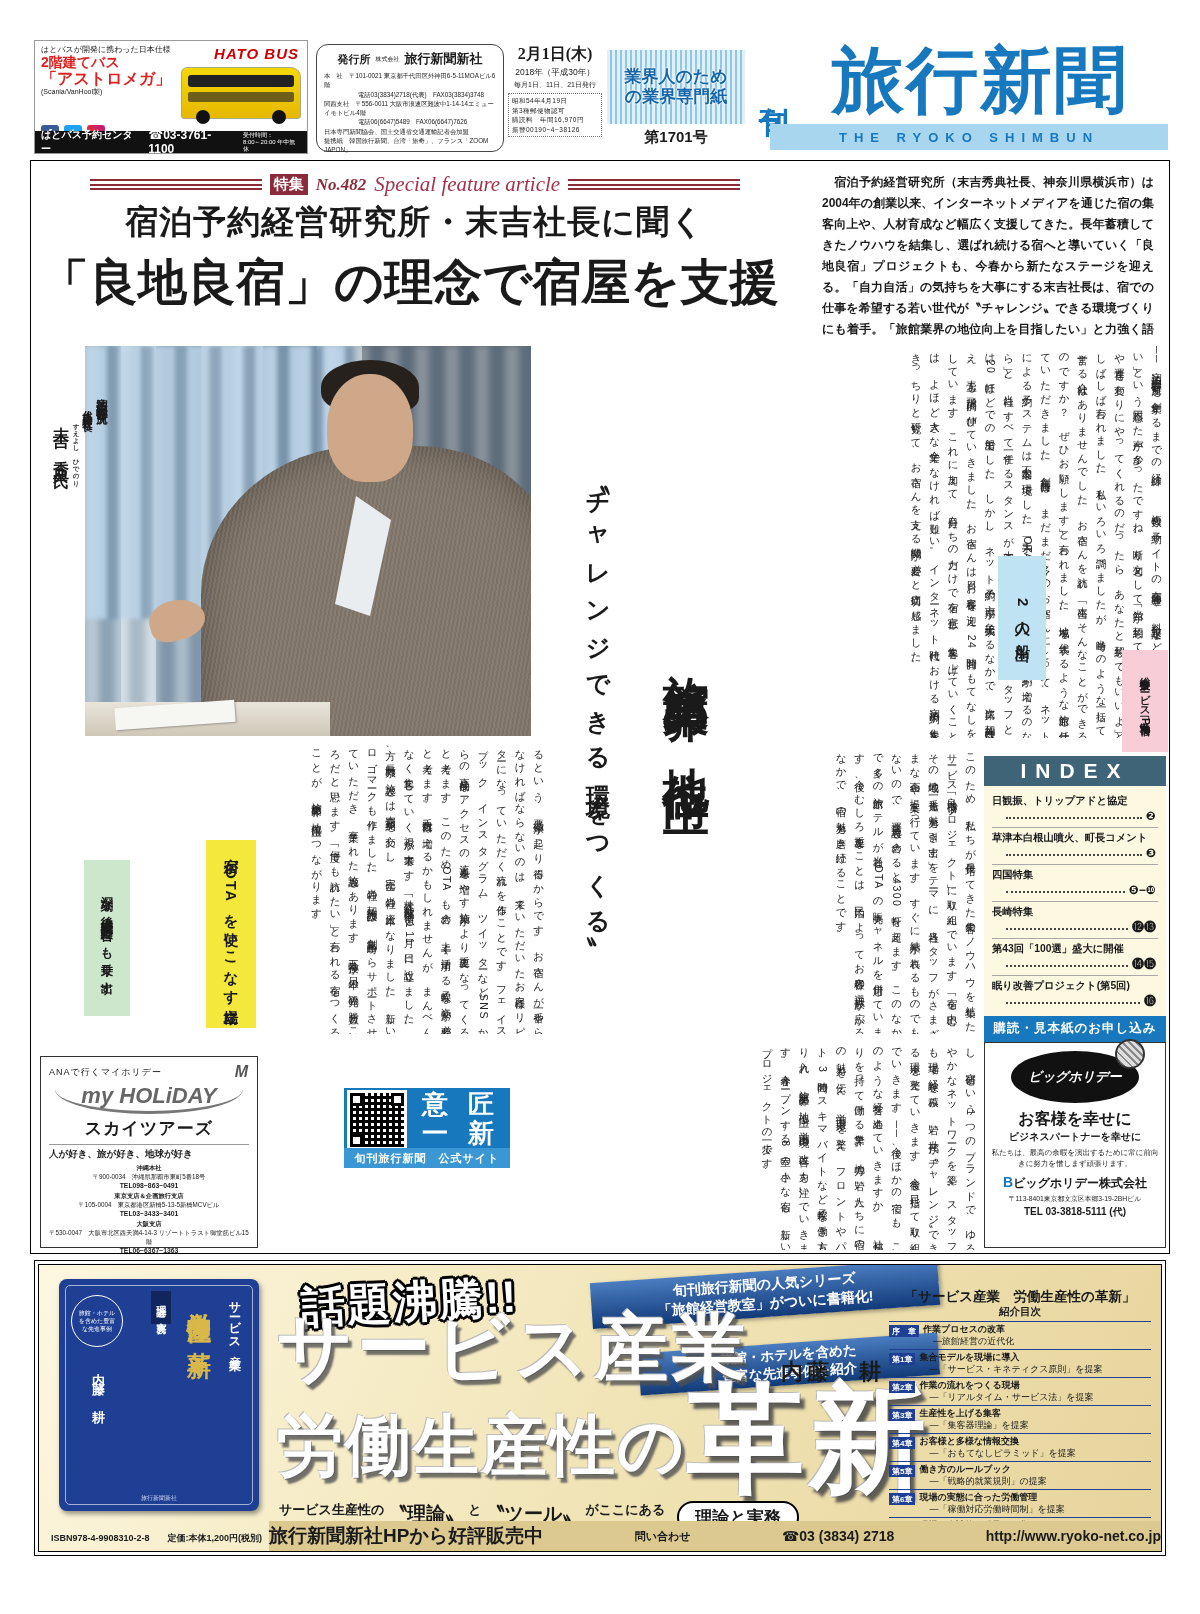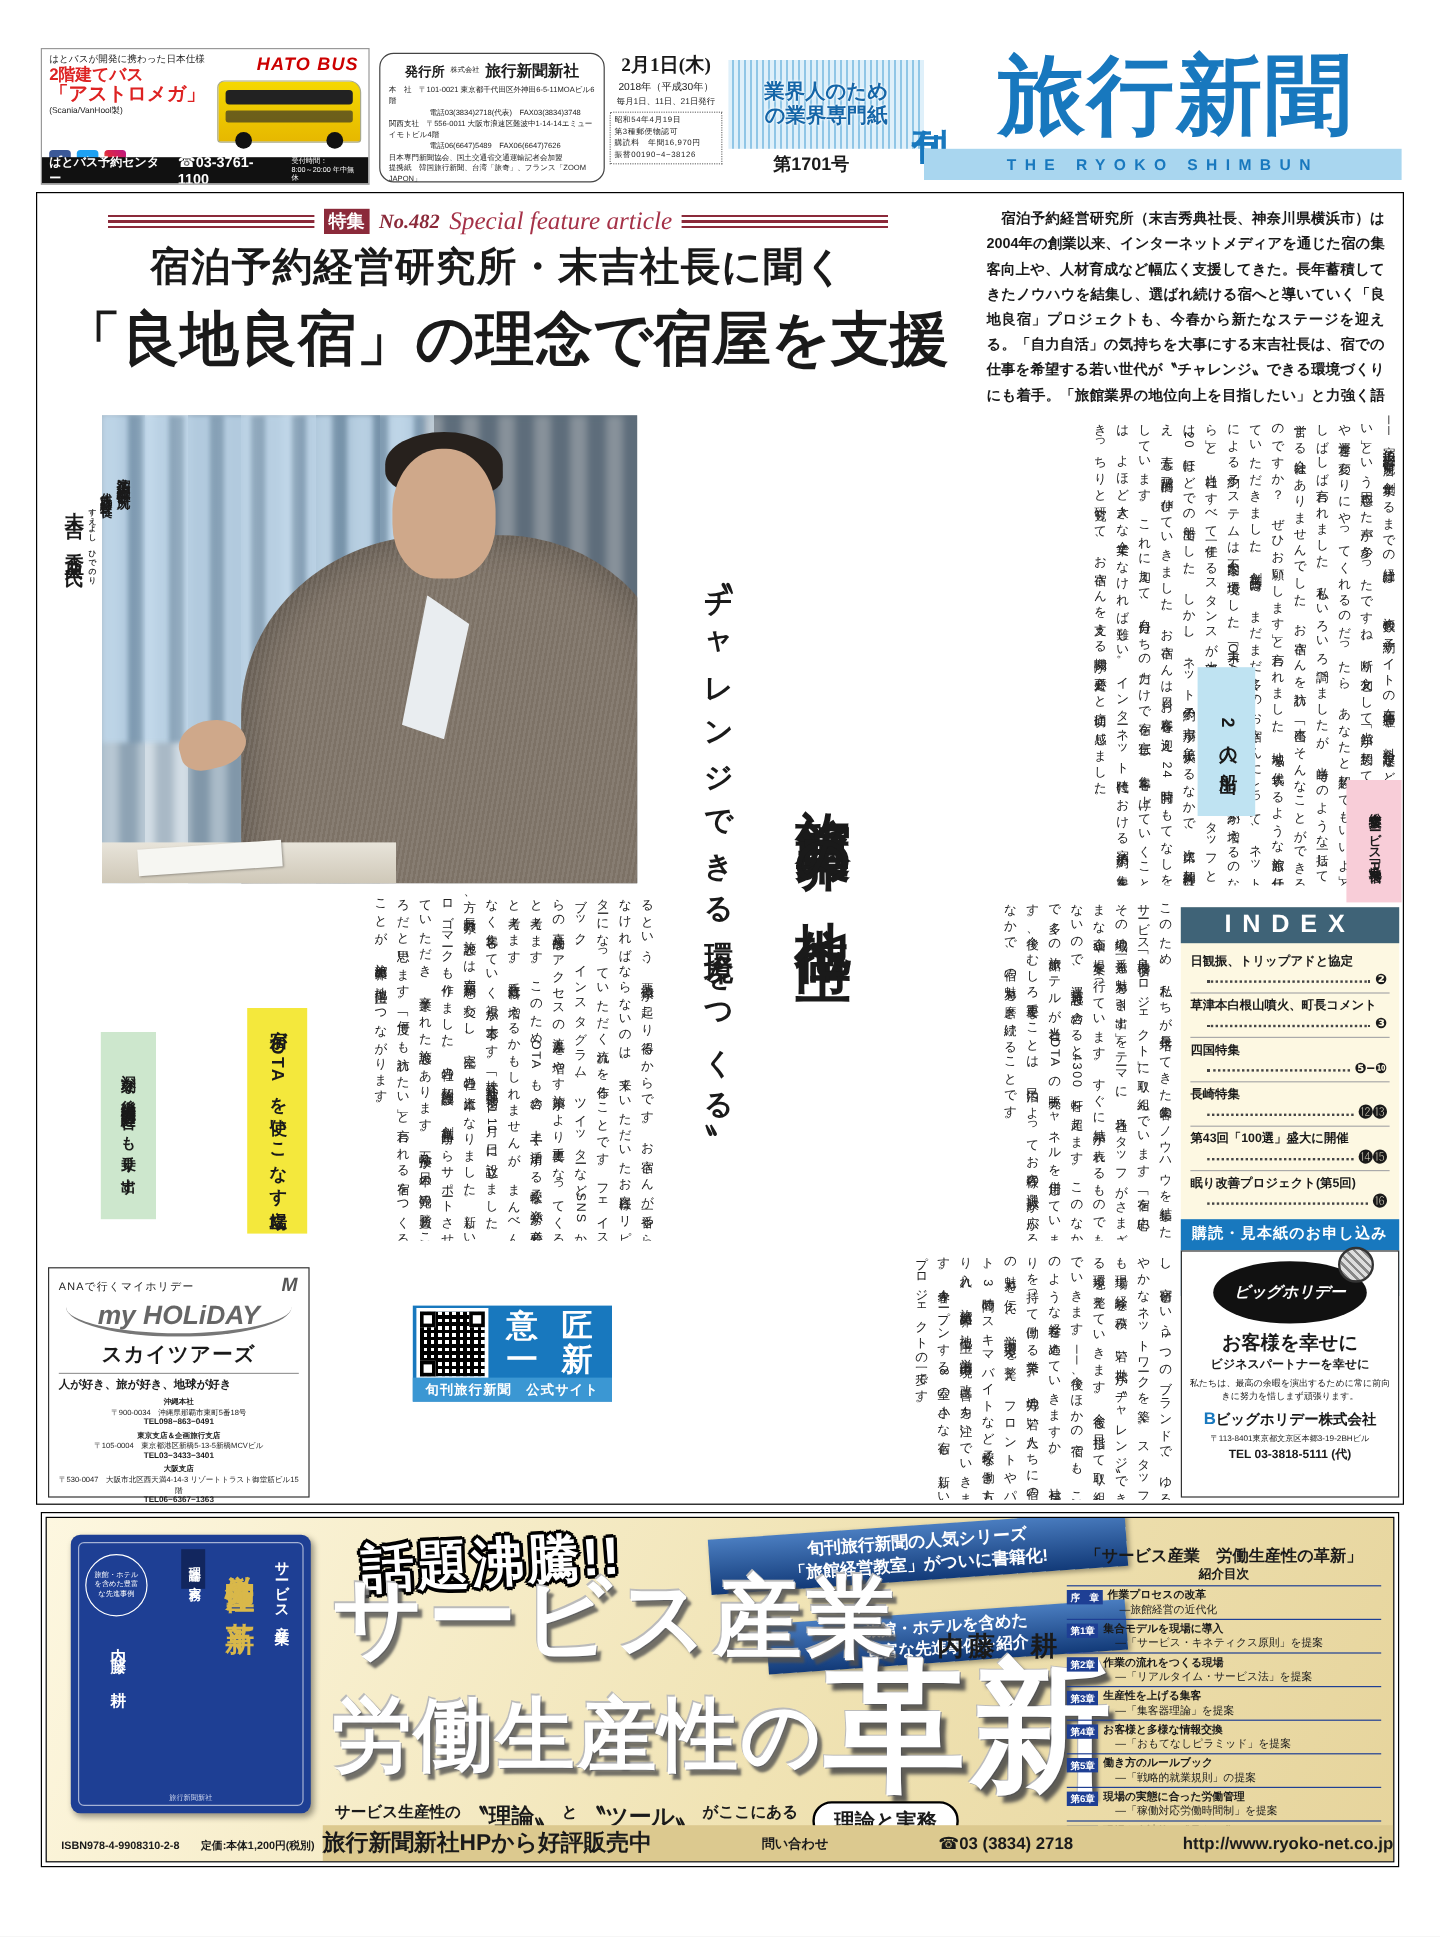--- a/index.html
+++ b/index.html
@@ -32,38 +32,38 @@
   .pub-head .lab { font-weight:bold; font-size:11px; } .pub-head .kk { font-size:6px; line-height:6px; } .pub-head .co { font-weight:bold; font-size:13px; }
   .pub-line { font-size:6.3px; line-height:9.3px; color:#222; }
 
   .datebox { left:508px; top:44px; width:94px; height:108px; }
   .date-day { font-size:16px; font-weight:bold; font-family:"Liberation Serif",serif; text-align:center; }
   .date-year { font-size:8.5px; text-align:center; margin-top:2px; }
   .date-sched { font-size:7px; text-align:center; margin-top:1px; }
   .date-notice { border:1px dotted #777; margin-top:3px; padding:2px 3px; }
   .date-notice div { font-size:6.5px; line-height:9.5px; letter-spacing:.5px; }
 
-  .tagbox { left:607px; top:50px; width:163px; height:74px; background:repeating-linear-gradient(90deg,#dff0fa 0 3px,#90c6e6 3px 5px); display:flex; align-items:center; justify-content:center; }
+  .tagbox { left:607px; top:50px; width:138px; height:74px; background:repeating-linear-gradient(90deg,#dff0fa 0 3px,#90c6e6 3px 5px); display:flex; align-items:center; justify-content:center; }
   .tagbox .in { font-size:17px; line-height:20px; font-weight:900; color:#1566a8; text-align:center; text-shadow:0 0 2px #fff,0 0 2px #fff; }
   .issue { left:607px; top:128px; width:138px; text-align:center; font-size:15px; font-weight:bold; }
 
   .logo-pre { left:748px; top:46px; width:44px; height:76px; color:#1878be; font-weight:900; font-size:30px; line-height:36px; text-align:center; }
   .logo-main { left:792px; top:36px; width:376px; height:88px; color:#1878be; font-weight:900; font-size:72px; letter-spacing:2px; line-height:88px; text-align:center; font-family:"Liberation Sans",sans-serif; }
   .logo-sub { left:770px; top:124px; width:398px; height:26px; background:#a9d6ef; color:#1878be; font-weight:bold; font-size:13px; letter-spacing:7px; display:flex; align-items:center; justify-content:center; }
 
   
   .frame { left:30px; top:160px; width:1140px; height:1094px; border:1.5px solid #000; background:#fff; }
 
   .feat-line { left:90px; top:172px; width:650px; display:flex; align-items:center; gap:8px; }
   .tri { flex:1; height:11px; background:repeating-linear-gradient(#8b2a3a 0 2px,#fff 2px 4.5px); }
   .feat-tag { background:#8b2a3a; color:#fff; font-weight:bold; font-size:15px; padding:1px 4px; }
   .feat-no { color:#8b2a3a; font-style:italic; font-size:17px; font-family:"Liberation Serif",serif; font-weight:bold; white-space:nowrap; }
   .feat-script { color:#a53248; font-style:italic; font-size:21px; font-family:"Liberation Serif",serif; white-space:nowrap; }
   .kicker { left:60px; top:200px; width:710px; text-align:center; font-size:33px; font-weight:900; letter-spacing:1px; }
-  .headline { left:52px; top:250px; width:730px; font-size:49px; font-weight:700; font-family:"Liberation Serif","DejaVu Serif",serif; white-space:nowrap; letter-spacing:0px; }
+  .headline { left:40px; top:250px; width:730px; font-size:49px; font-weight:700; font-family:"Liberation Serif","DejaVu Serif",serif; white-space:nowrap; letter-spacing:0px; }
   .lead { left:822px; top:172px; width:332px; height:170px; font-size:12px; line-height:21px; font-weight:bold; text-align:justify; overflow:hidden; }
 
   
   .photo { left:85px; top:346px; width:446px; height:390px; overflow:hidden; background:linear-gradient(90deg,#9fb4c4 0 8%,#c3d2dd 8% 16%,#8ea4b6 16% 26%,#b7c6d2 26% 40%,#7e94a6 40% 52%,#a8bac7 52% 62%,#5f6d79 62% 100%); }
   .photo .blurbg { position:absolute; inset:0; background:repeating-linear-gradient(90deg,rgba(255,255,255,.25) 0 14px,rgba(90,110,130,.25) 14px 30px); filter:blur(3px); }
   .photo .win { position:absolute; left:0; top:0; width:60%; height:70%; background:repeating-linear-gradient(90deg,rgba(190,215,235,.8) 0 22px,rgba(120,150,175,.7) 22px 34px); filter:blur(2px); }
   .suit { position:absolute; right:-30px; bottom:-40px; width:360px; height:330px; background:#7d7266; border-radius:45% 40% 0 0; box-shadow:inset 0 0 40px rgba(0,0,0,.35); }
   .suit:before { content:""; position:absolute; inset:0; background:repeating-linear-gradient(100deg,rgba(255,255,255,.08) 0 2px,transparent 2px 4px); border-radius:45% 40% 0 0; }
   .shirt { position:absolute; right:140px; bottom:120px; width:70px; height:120px; background:#e9edf0; clip-path:polygon(50% 0,100% 20%,70% 100%,20% 90%); }
   .head { position:absolute; right:118px; top:28px; width:86px; height:108px; background:#cfa88a; border-radius:48% 48% 42% 42%; }

